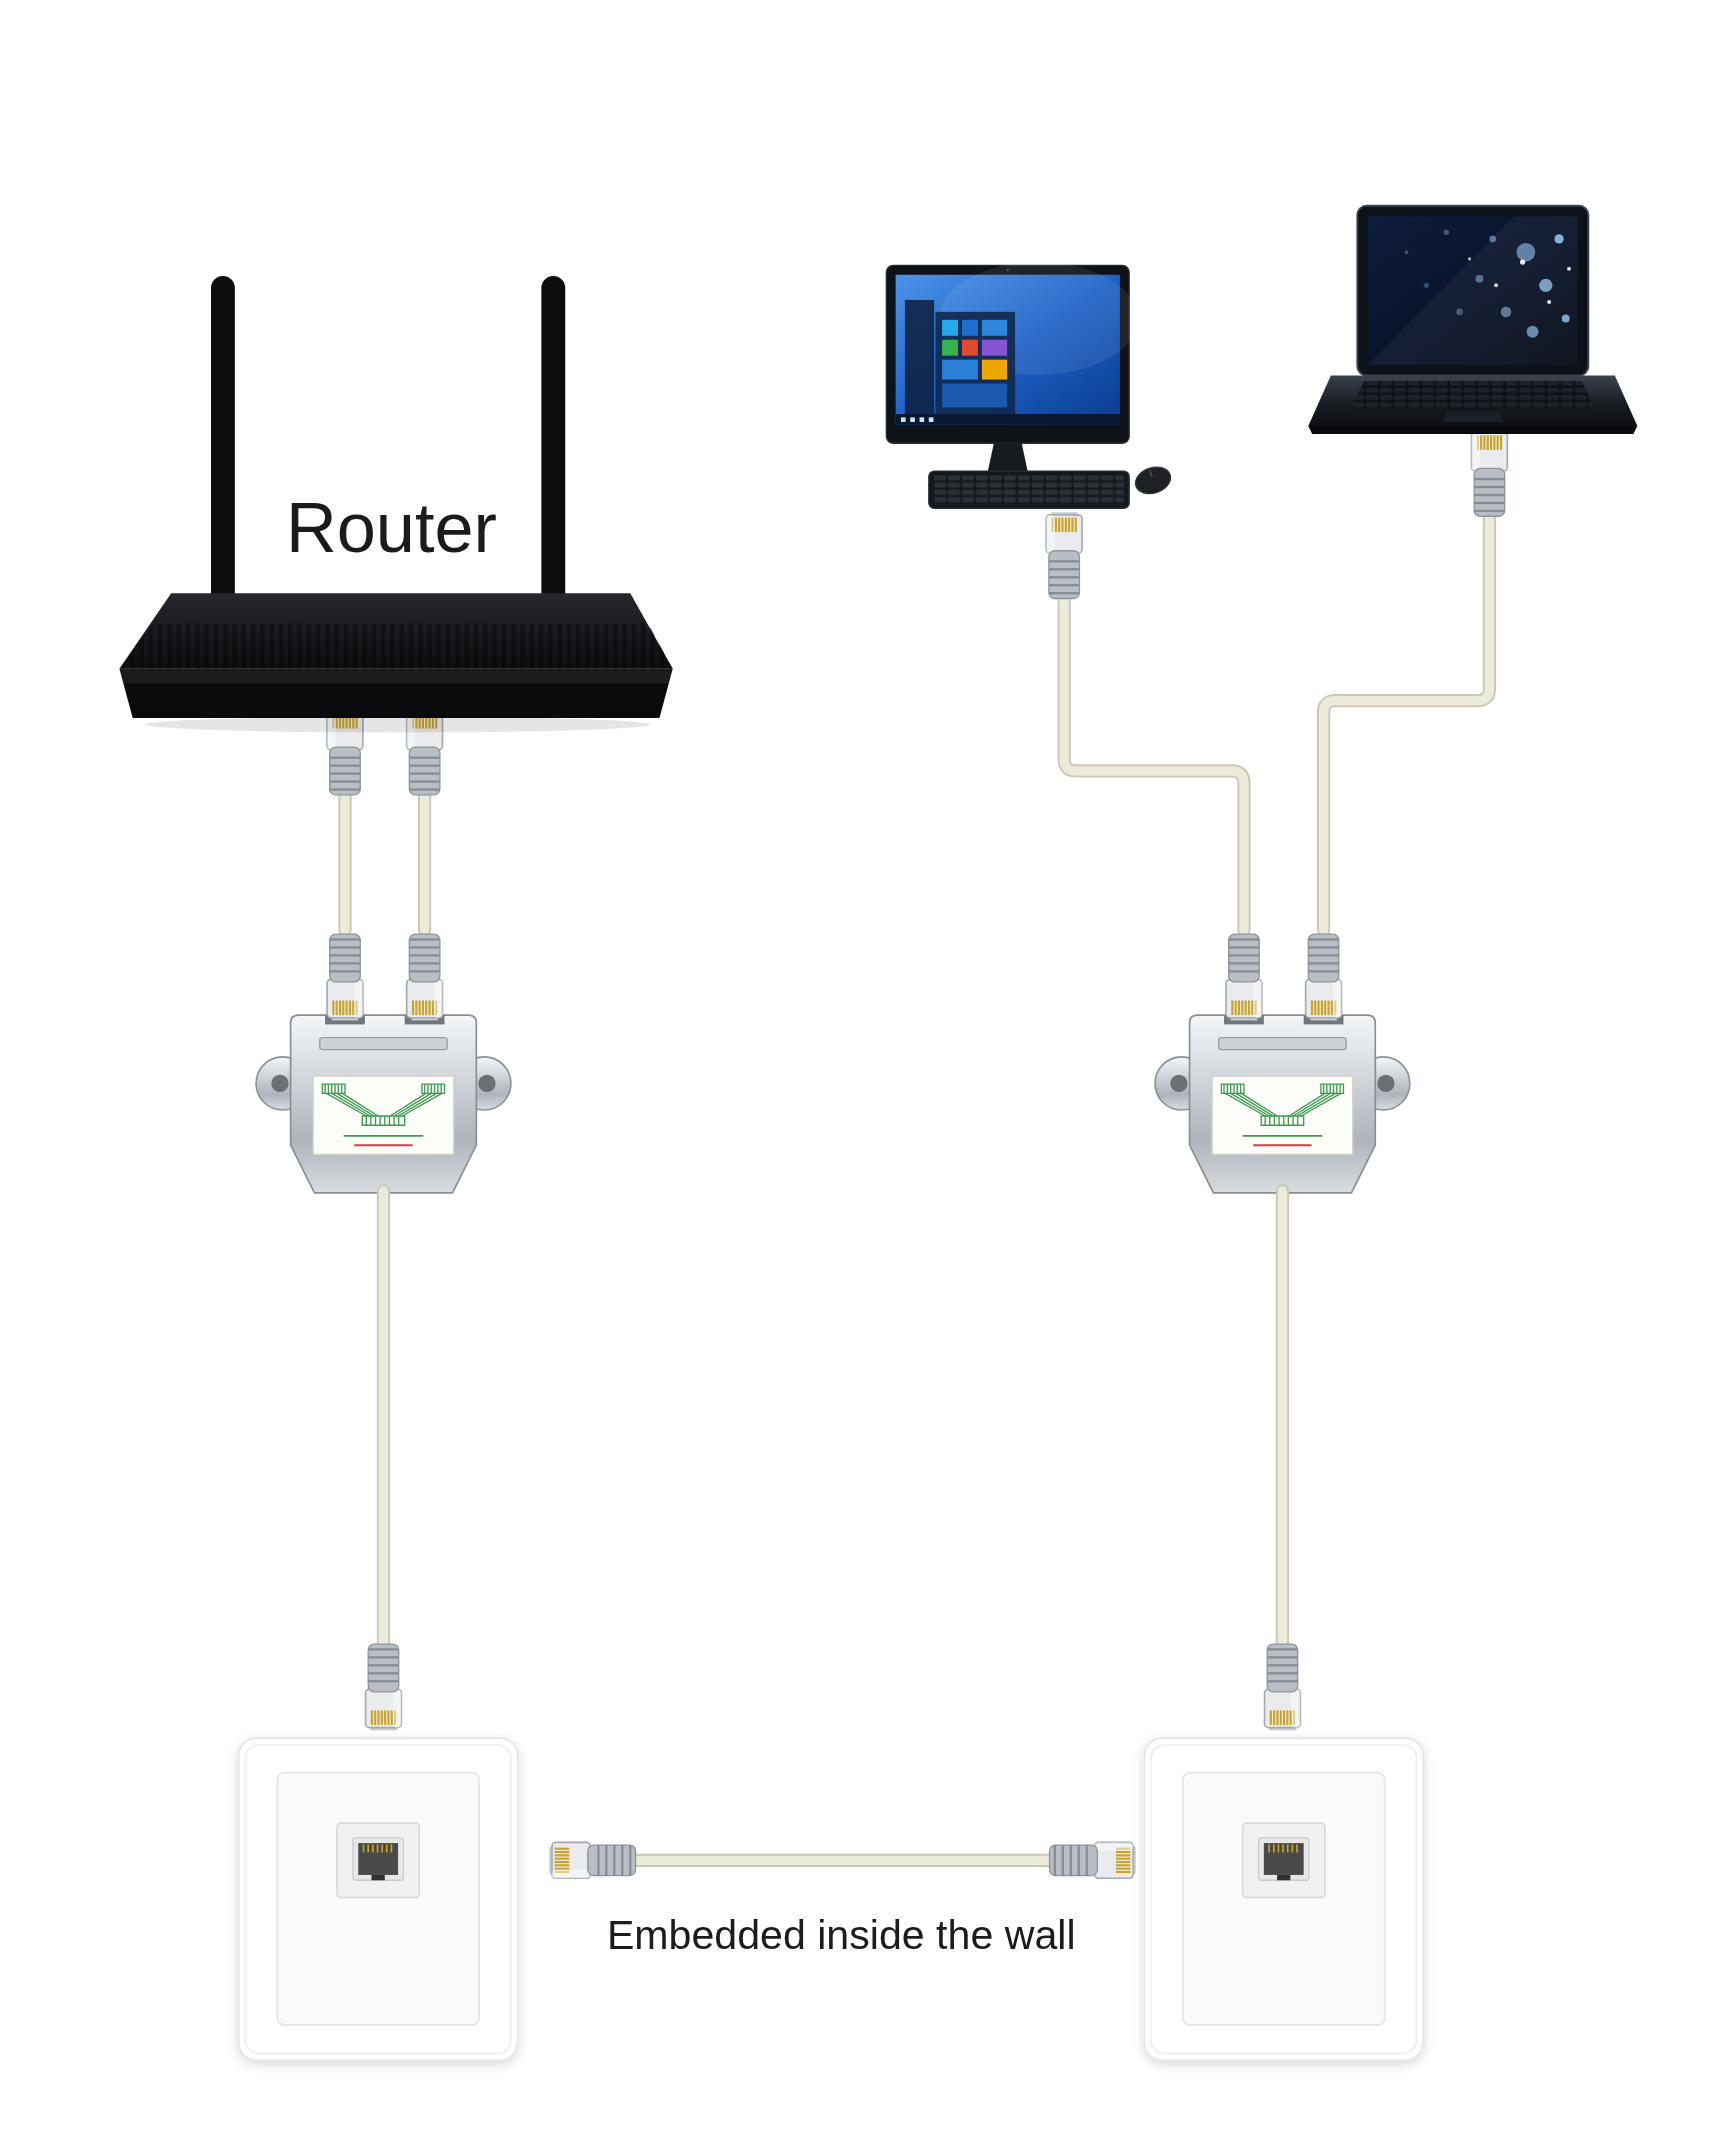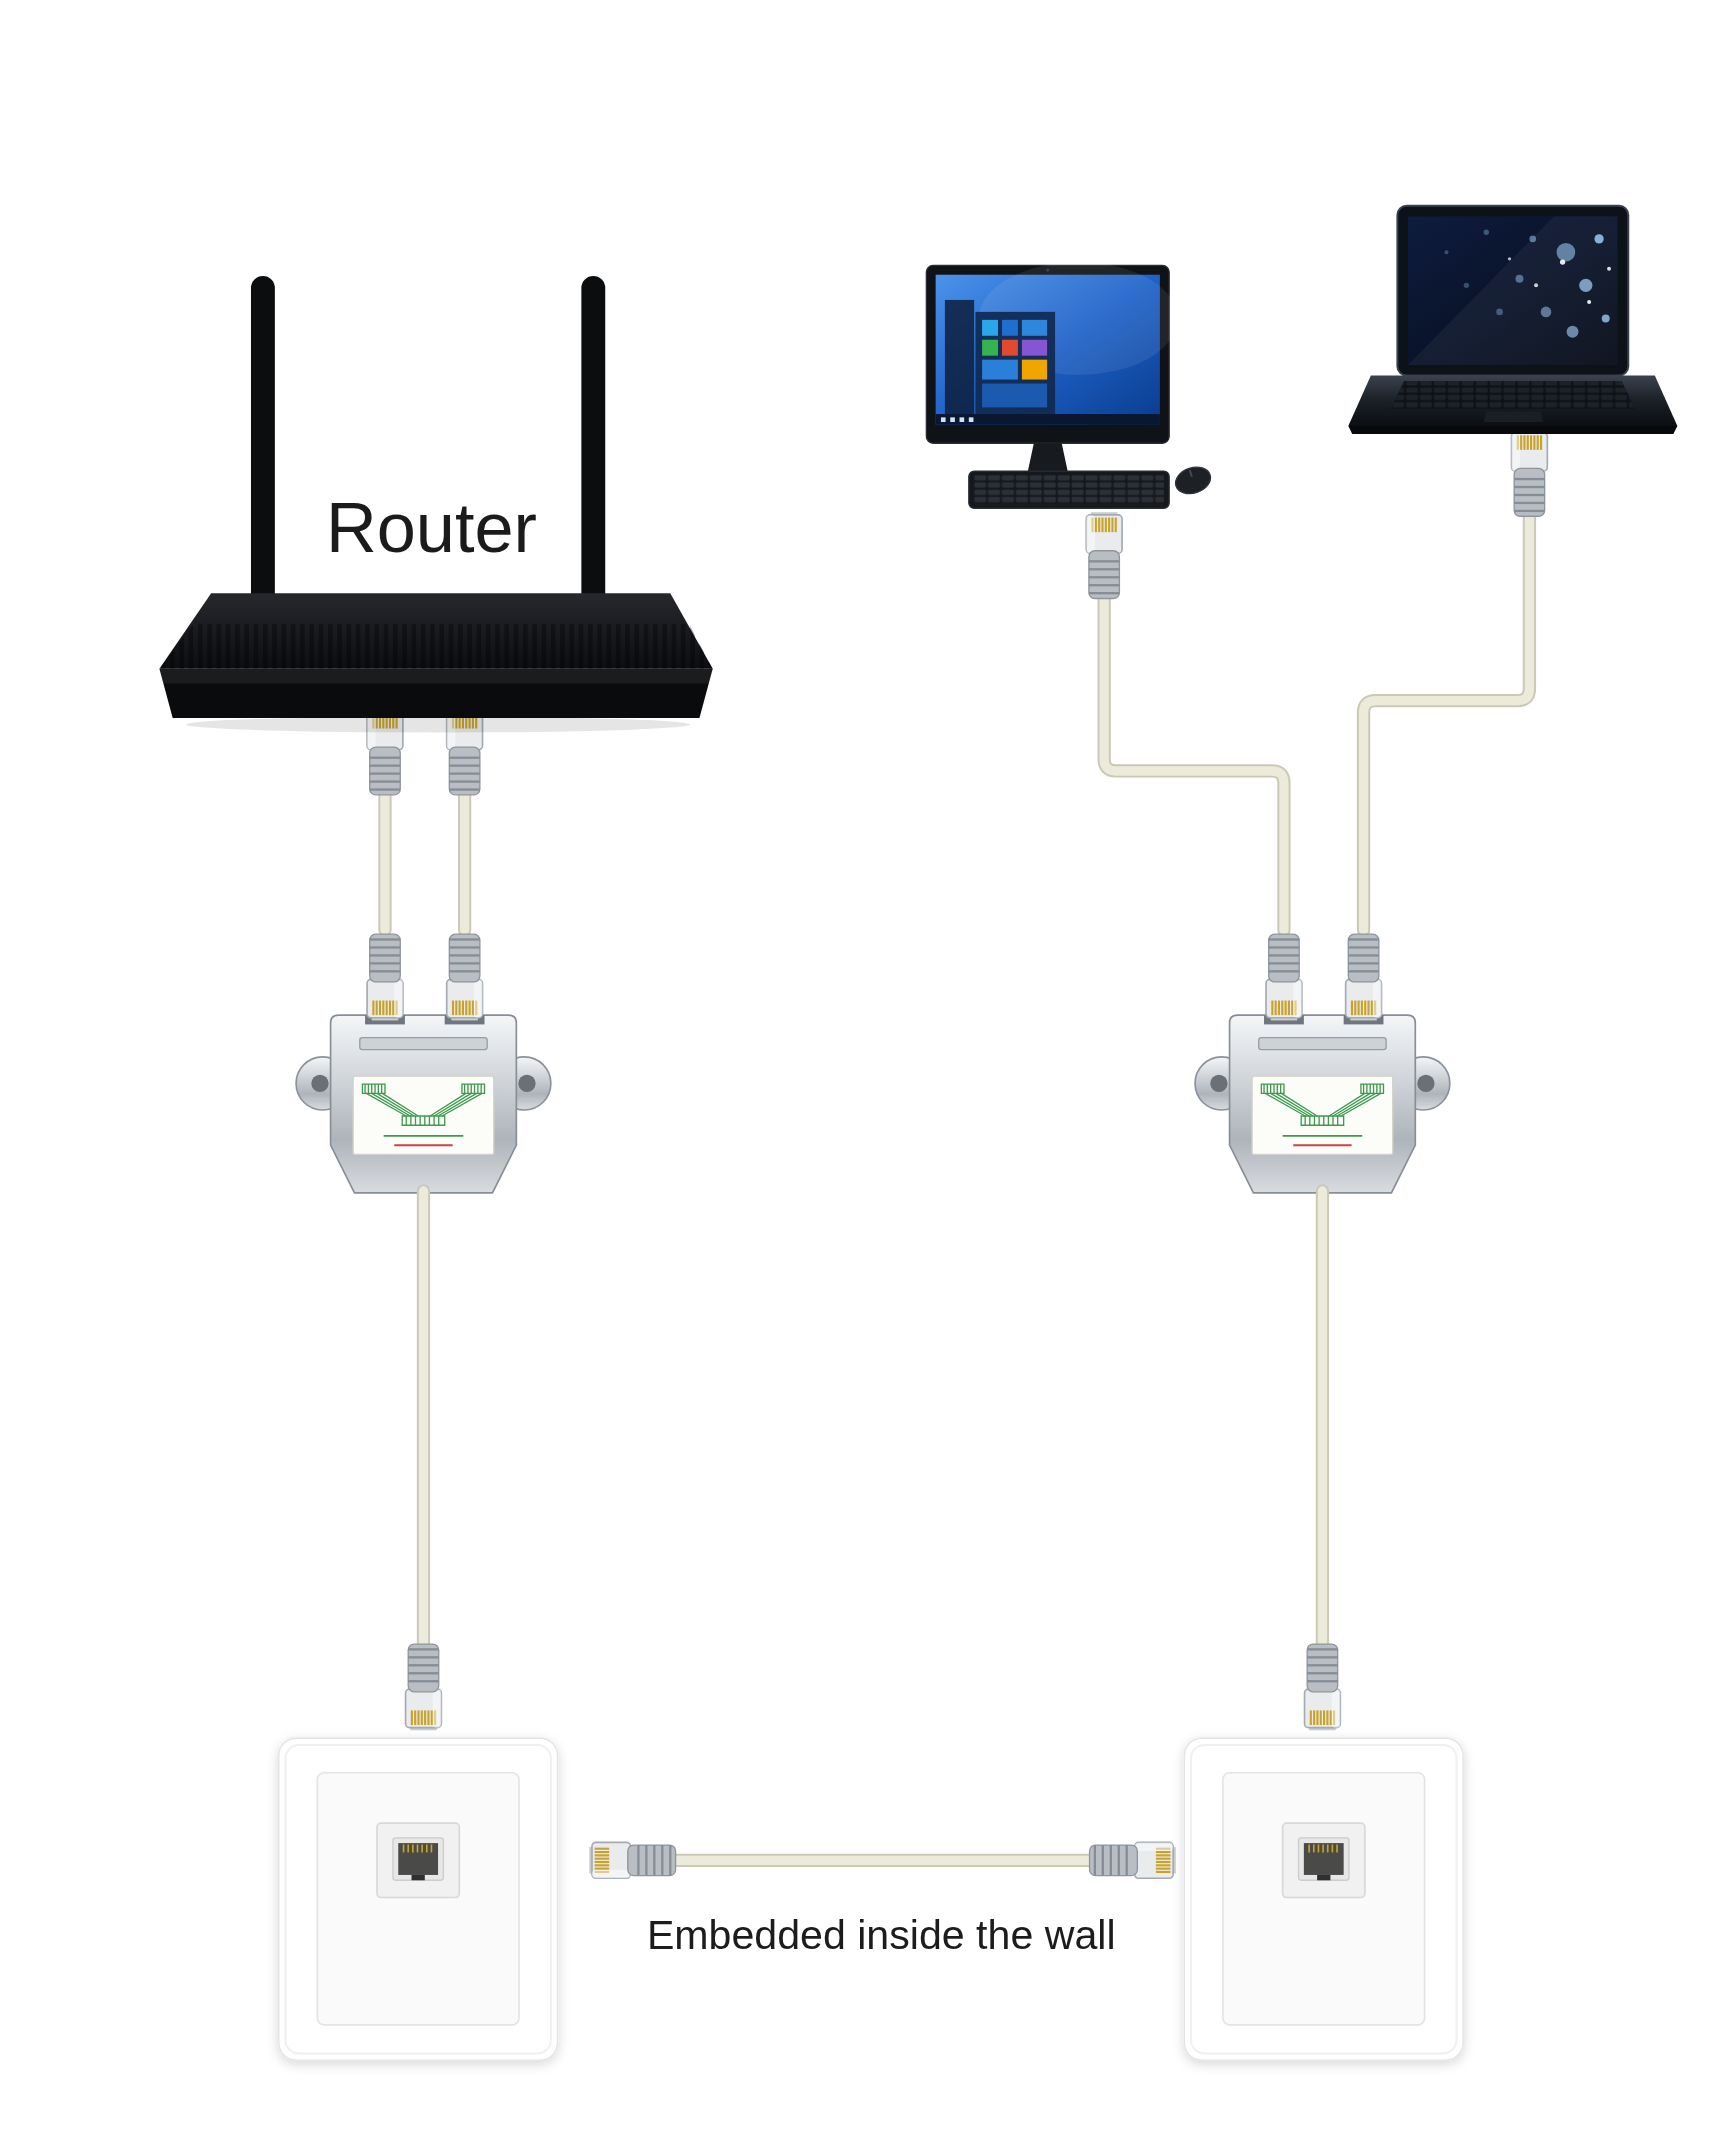--- a/index.html
+++ b/index.html
@@ -1,17 +1,17 @@
 <!DOCTYPE html>
 <html style="font-size:10.6px"><head>
 <meta charset="utf-8">
 <style>
   html,body{margin:0;padding:0;background:#ffffff;}
   body{width:1713px;height:2151px;position:relative;font-family:"Liberation Sans",sans-serif;overflow:hidden;}
-  .diagram{position:absolute;inset:0;margin-left:40px;}
+  .diagram{position:absolute;inset:0;}
   svg{display:block;width:1713px;height:2151px;}
   text{font-family:"Liberation Sans","DejaVu Sans",sans-serif;}
 </style>
 </head>
 <body>
 
 <div class="diagram">
 <svg viewBox="0 0 2582 3242" xmlns="http://www.w3.org/2000/svg">
   <defs>
     <linearGradient id="metal" x1="0" y1="0" x2="0" y2="1">

